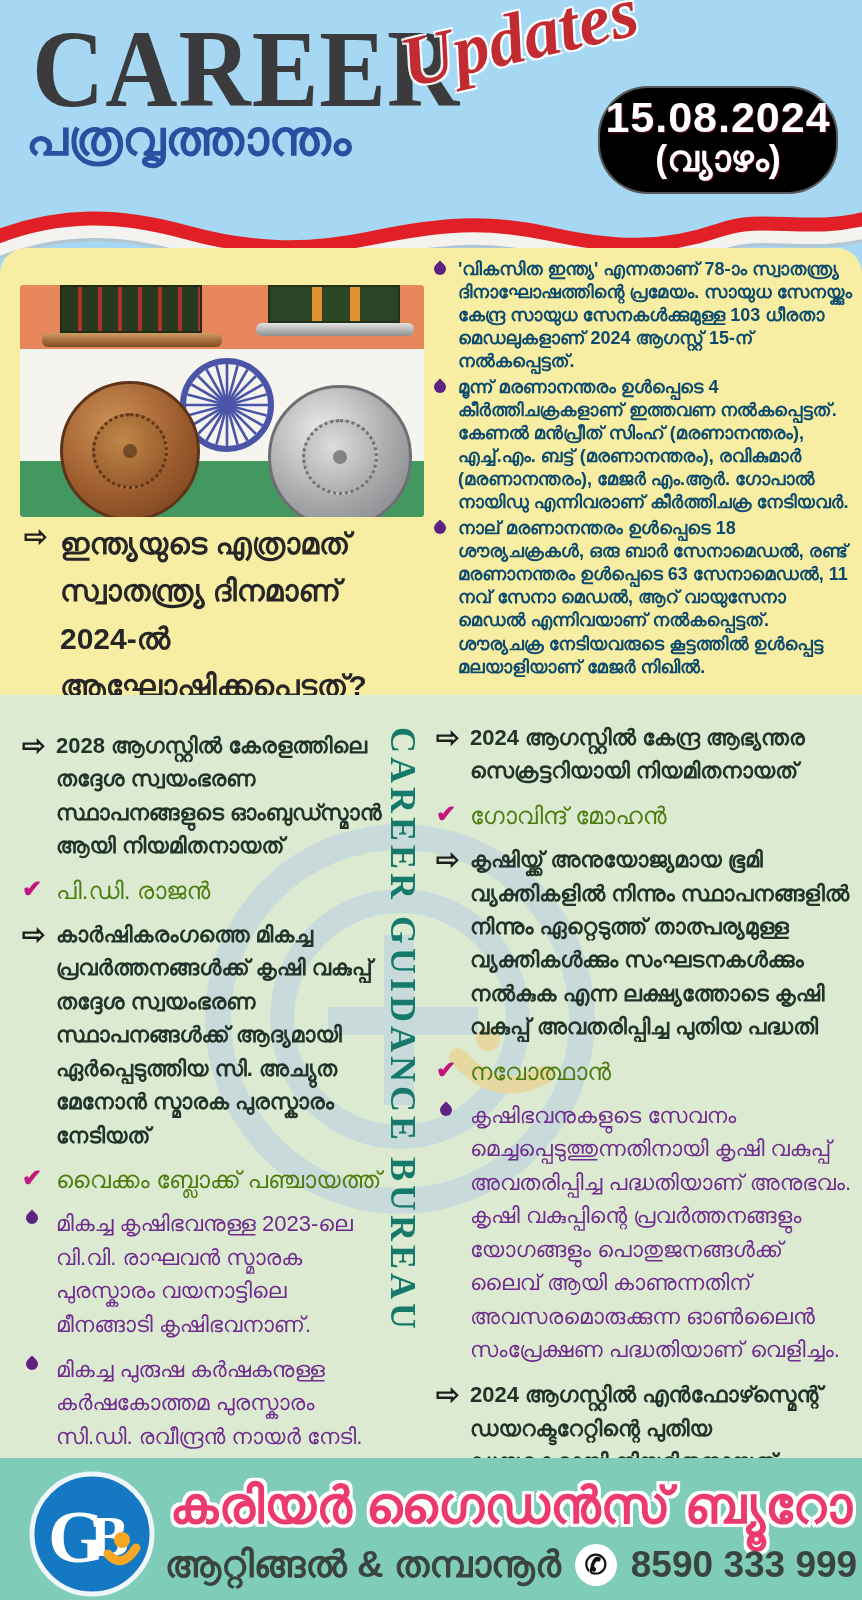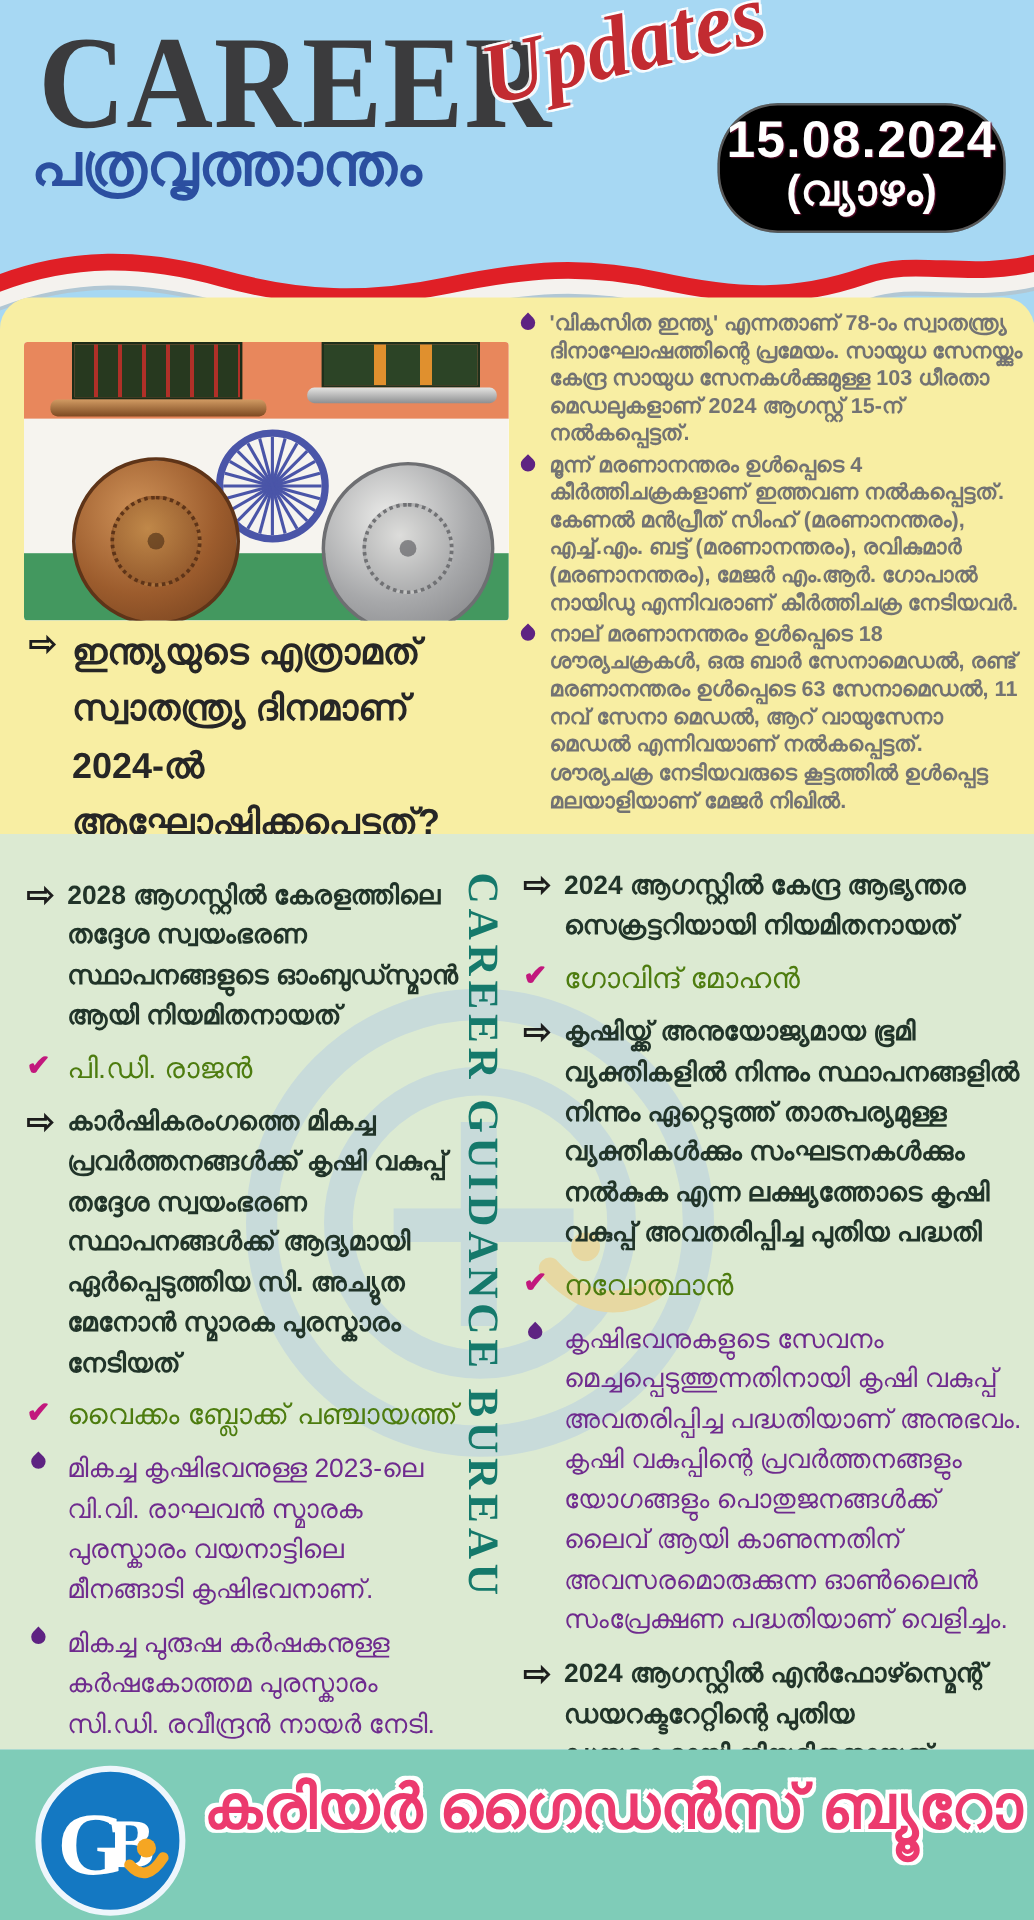--- a/index.html
+++ b/index.html
@@ -107,21 +107,21 @@
   .drop-glyph {
     display:inline-block; width:12px; height:12px; margin:5px 0 0 4px;
     background:#5e2382; border-radius:0 50% 50% 50%; transform:rotate(45deg);
   }
   .qa .qtext { color:#262626; font-weight:bold; font-size:30px; line-height:1.58; }
   .qa .arow { margin-top:16px; }
   .qa .atext { color:#c2187d; font-weight:bold; font-size:24px; padding-left:2px; }
   .fbullets { position:absolute; left:424px; top:10px; width:430px; }
   .fbullets .row { margin-bottom:3px; }
   .fbullets .marker { flex:0 0 34px; padding-left:6px; }
-  .fbullets .btext { color:#737373; font-weight:bold; font-size:18px; line-height:1.28; }
+  .fbullets .btext { color:#0c4a6e; font-weight:bold; font-size:18px; line-height:1.28; }
 
   
   .content { position:absolute; left:0; top:695px; width:862px; height:763px; background:#dcead2; }
   .watermark { position:absolute; left:188px; top:112px; opacity:.5; }
   .col { position:absolute; }
   .col-left  { left:14px;  top:34px; width:372px; }
   .col-right { left:428px; top:26px; width:426px; }
   .col .row { margin-bottom:12px; }
   .col .marker { flex:0 0 42px; }
   .col .qtext { color:#213429; font-weight:bold; font-size:22px; line-height:1.52; }
@@ -316,15 +316,22 @@
 
   <footer class="footer">
     <svg class="gb-logo" viewBox="0 0 128 128">
       <circle cx="64" cy="64" r="60" fill="#1478c2" stroke="#eef6fc" stroke-width="5"></circle>
       <text x="20" y="92" font-family="Liberation Serif, serif" font-weight="bold" font-size="74" fill="#ffffff">G</text>
       <text x="62" y="86" font-family="Liberation Serif, serif" font-weight="bold" font-size="58" fill="#ffffff">B</text>
       <circle cx="94" cy="70" r="8" fill="#f5a623"></circle>
       <path d="M80,84 q14,16 28,-6" stroke="#f5a623" stroke-width="9" fill="none" stroke-linecap="round"></path>
     </svg>
     <div class="org-title">കരിയർ ഗൈഡൻസ് ബ്യൂറോ</div>
+    <div class="sub-line">
+      <span>ആറ്റിങ്ങൽ &amp; തമ്പാനൂർ</span>
+      <span class="phone-badge">
+          <span>✆</span>
+        </span>
+      <span>8590 333 999</span>
+    </div>
   </footer>
 
 </div>
 
 </body></html>

